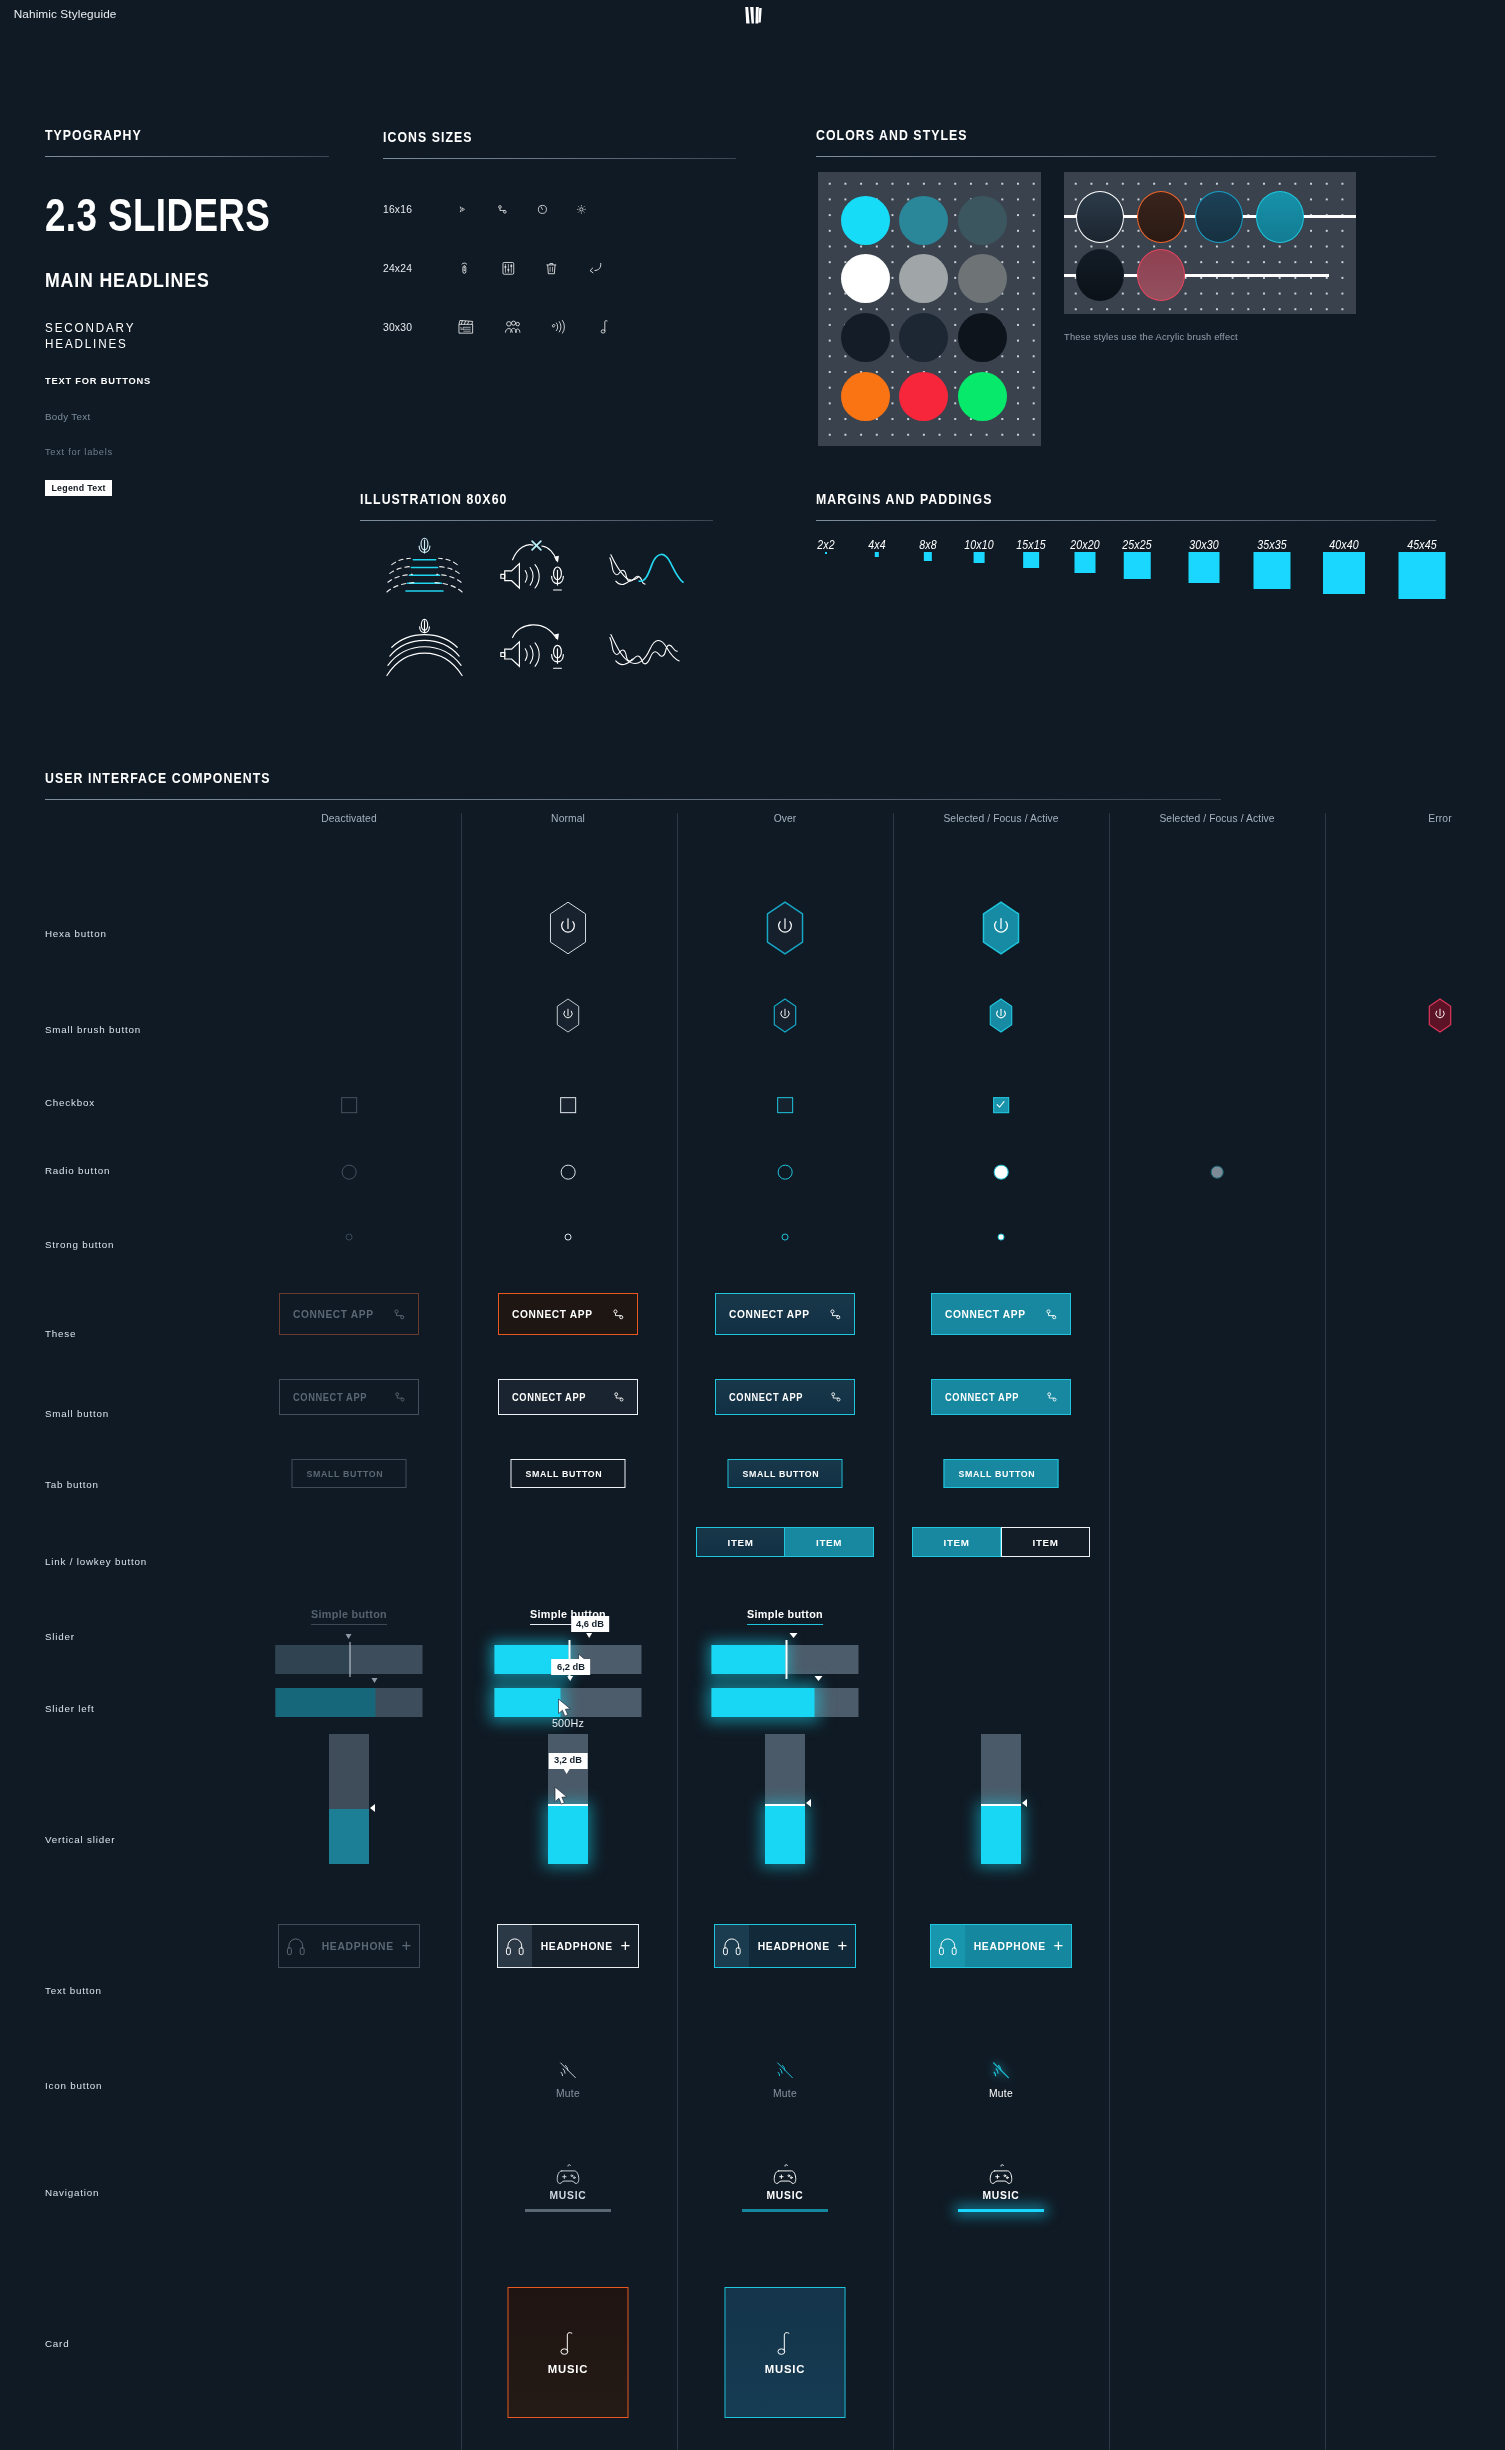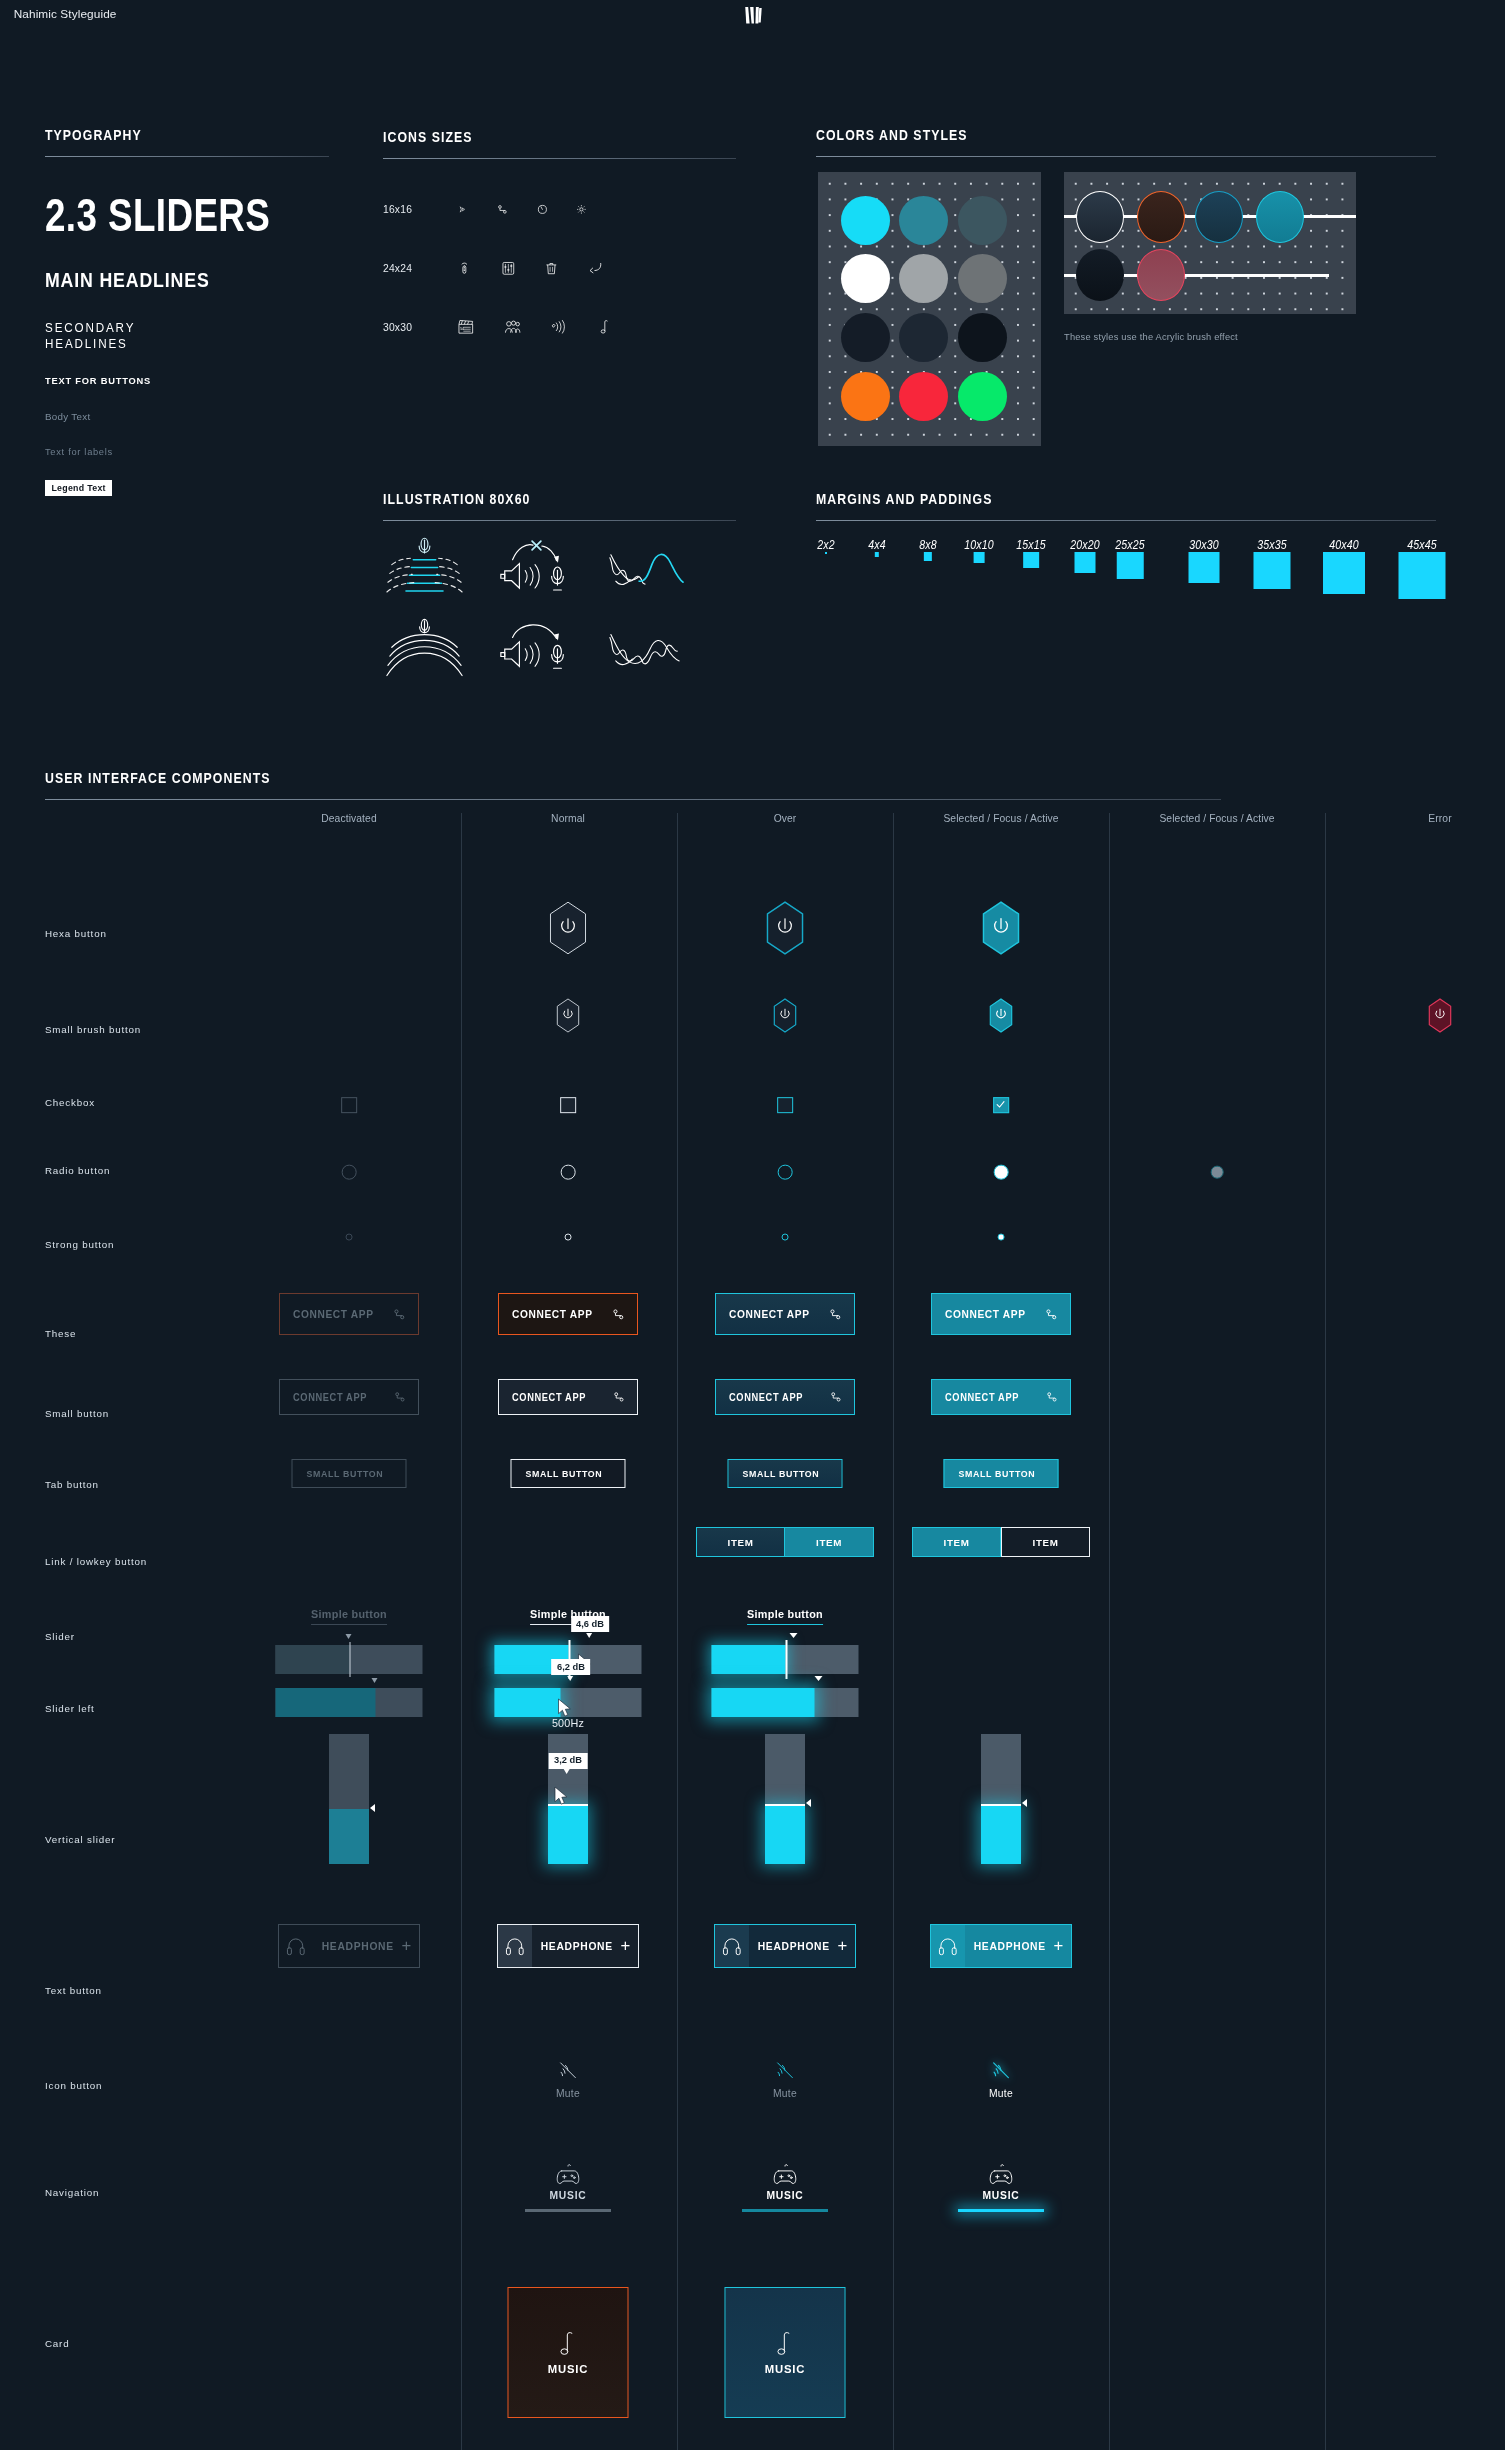--- a/index.html
+++ b/index.html
@@ -55,21 +55,21 @@
   #colors { left:816px; top:126px; width:620px; }
   #colors .rule { width:620px; }
   .swatchpanel { position:absolute; background:#39424d; }
   .dots { position:absolute; inset:0;
      background-image:radial-gradient(#e8eef5 0.7px, transparent 0.7px);
      background-size:15.7px 15.7px; background-position:3.9px 3.9px; opacity:.85; }
   .circ { position:absolute; border-radius:50%; }
   .acrylic-note { position:absolute; font-size:9.3px; color:#93a1ae; letter-spacing:0.2px; }
 
   
-  #illu { left:383px; top:490px; width:353px; }
+  #illu { left:360px; top:490px; width:353px; }
   #illu .rule { width:353px; }
 
   
   #margins { left:816px; top:490px; width:620px; }
   #margins .rule { width:620px; }
   .mp-row { position:relative; height:69px; margin-top:19.6px; }
   .mp-item { position:absolute; bottom:0;font-style:italic; }
   .mp-item .mp-lab { position:absolute; bottom:58px; left:50%; transform:translateX(-50%) scaleX(.86);
      font-family:"Liberation Sans Narrow","Liberation Sans",sans-serif;
      font-size:12.3px; color:#fff; white-space:nowrap; letter-spacing:0.2px;}
@@ -429,21 +429,21 @@
         <div class="mp-box" style="position: absolute; left: 50%; transform: translateX(-50%); bottom: 47px; width: 10.8px; height: 10.8px; background: rgb(25, 215, 255);"></div>
       </div>
       <div class="mp-item" style="left: 207px; width: 15.7px; height: 59px;">
         <div class="mp-lab">15x15</div>
         <div class="mp-box" style="position: absolute; left: 50%; transform: translateX(-50%); bottom: 42px; width: 15.7px; height: 15.7px; background: rgb(25, 215, 255);"></div>
       </div>
       <div class="mp-item" style="left: 258px; width: 21px; height: 59px;">
         <div class="mp-lab">20x20</div>
         <div class="mp-box" style="position: absolute; left: 50%; transform: translateX(-50%); bottom: 37px; width: 21px; height: 21px; background: rgb(25, 215, 255);"></div>
       </div>
-      <div class="mp-item" style="left: 301px; width: 26.5px; height: 59px;">
+      <div class="mp-item" style="left: 308px; width: 26.5px; height: 59px;">
         <div class="mp-lab">25x25</div>
         <div class="mp-box" style="position: absolute; left: 50%; transform: translateX(-50%); bottom: 31px; width: 26.5px; height: 26.5px; background: rgb(25, 215, 255);"></div>
       </div>
       <div class="mp-item" style="left: 372px; width: 31px; height: 59px;">
         <div class="mp-lab">30x30</div>
         <div class="mp-box" style="position: absolute; left: 50%; transform: translateX(-50%); bottom: 26.5px; width: 31px; height: 31px; background: rgb(25, 215, 255);"></div>
       </div>
       <div class="mp-item" style="left: 437px; width: 37px; height: 59px;">
         <div class="mp-lab">35x35</div>
         <div class="mp-box" style="position: absolute; left: 50%; transform: translateX(-50%); bottom: 21px; width: 37px; height: 37px; background: rgb(25, 215, 255);"></div>

